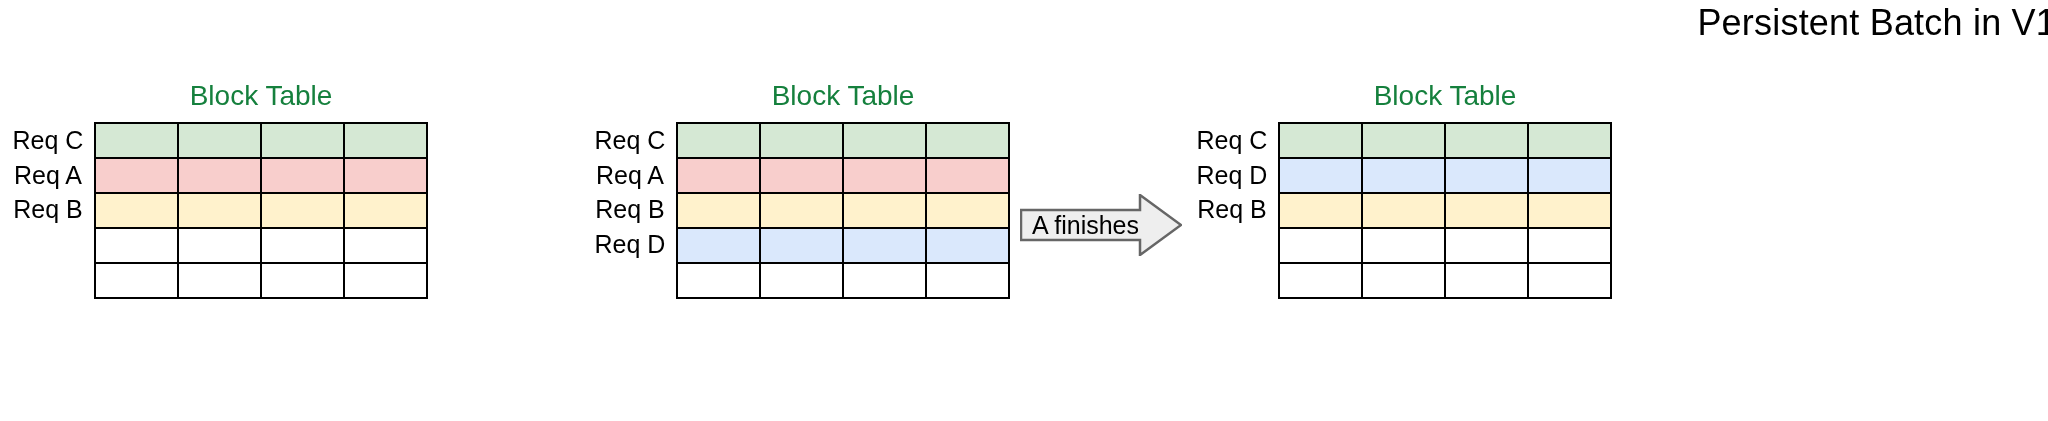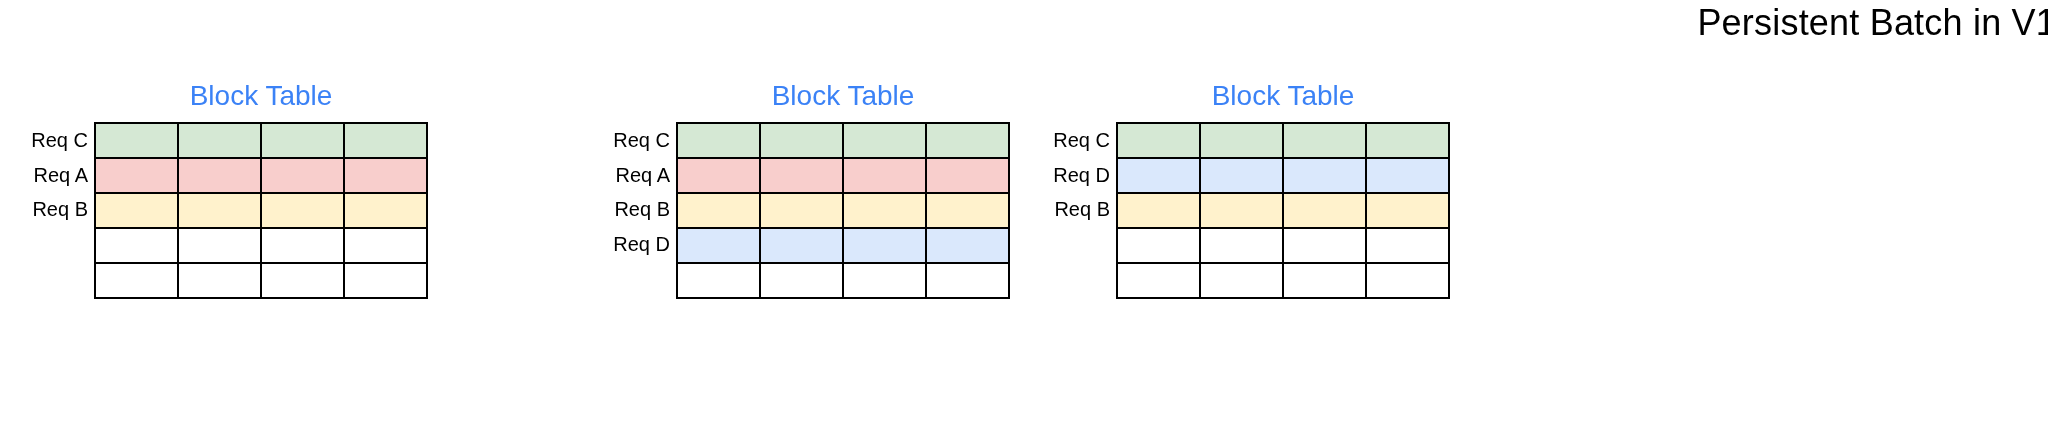--- a/index.html
+++ b/index.html
@@ -42,21 +42,21 @@
   }
 
   
   .panel {
     display: flex;
     flex-direction: column;
     align-items: stretch;
   }
   .panel-caption {
     font-size: 28px;
-    color: #3b82f6;
+    color: #15803d;
     text-align: center;
     height: 44px;
     line-height: 36px;
     white-space: nowrap;
     
     padding-left: 86px;
     box-sizing: border-box;
   }
   .panel-body {
     display: flex;
@@ -67,23 +67,23 @@
   .row-labels {
     display: flex;
     flex-direction: column;
     width: 80px;
     margin-right: 6px;
     padding-top: 1px;
   }
   .row-label {
     height: 34.5px;
     line-height: 34.5px;
-    font-size: 20px;
+    font-size: 25px;
     color: #000000;
-    text-align: right;
+    text-align: center;
     white-space: nowrap;
   }
   .row-label.bold { font-weight: normal; }
   .row-label.blank { color: transparent; }
 
   
   .grid {
     border-collapse: collapse;
     table-layout: fixed;
   }
@@ -240,20 +240,28 @@
             <td class="empty"></td>
             <td class="empty"></td>
           </tr>
         </tbody>
       </table>
     </div>
   </div>
 
   <div class="sp4"></div>
 
+  <div class="arrow-wrap">
+    <div class="arrow">
+      <svg width="162" height="62" viewBox="0 0 162 62">
+        <path d="M1 16 L120 16 L120 1 L161 31 L120 61 L120 46 L1 46 Z" fill="#eeeeee" stroke="#666666" stroke-width="2.5" stroke-linejoin="miter"></path>
+      </svg>
+      <div class="arrow-label">A finishes</div>
+    </div>
+  </div>
 
   <div class="sp5"></div>
 
   <div class="panel">
     <div class="panel-caption">Block Table</div>
     <div class="panel-body">
       <div class="row-labels">
         <div class="row-label">Req C</div>
         <div class="row-label bold">Req D</div>
         <div class="row-label">Req B</div>

